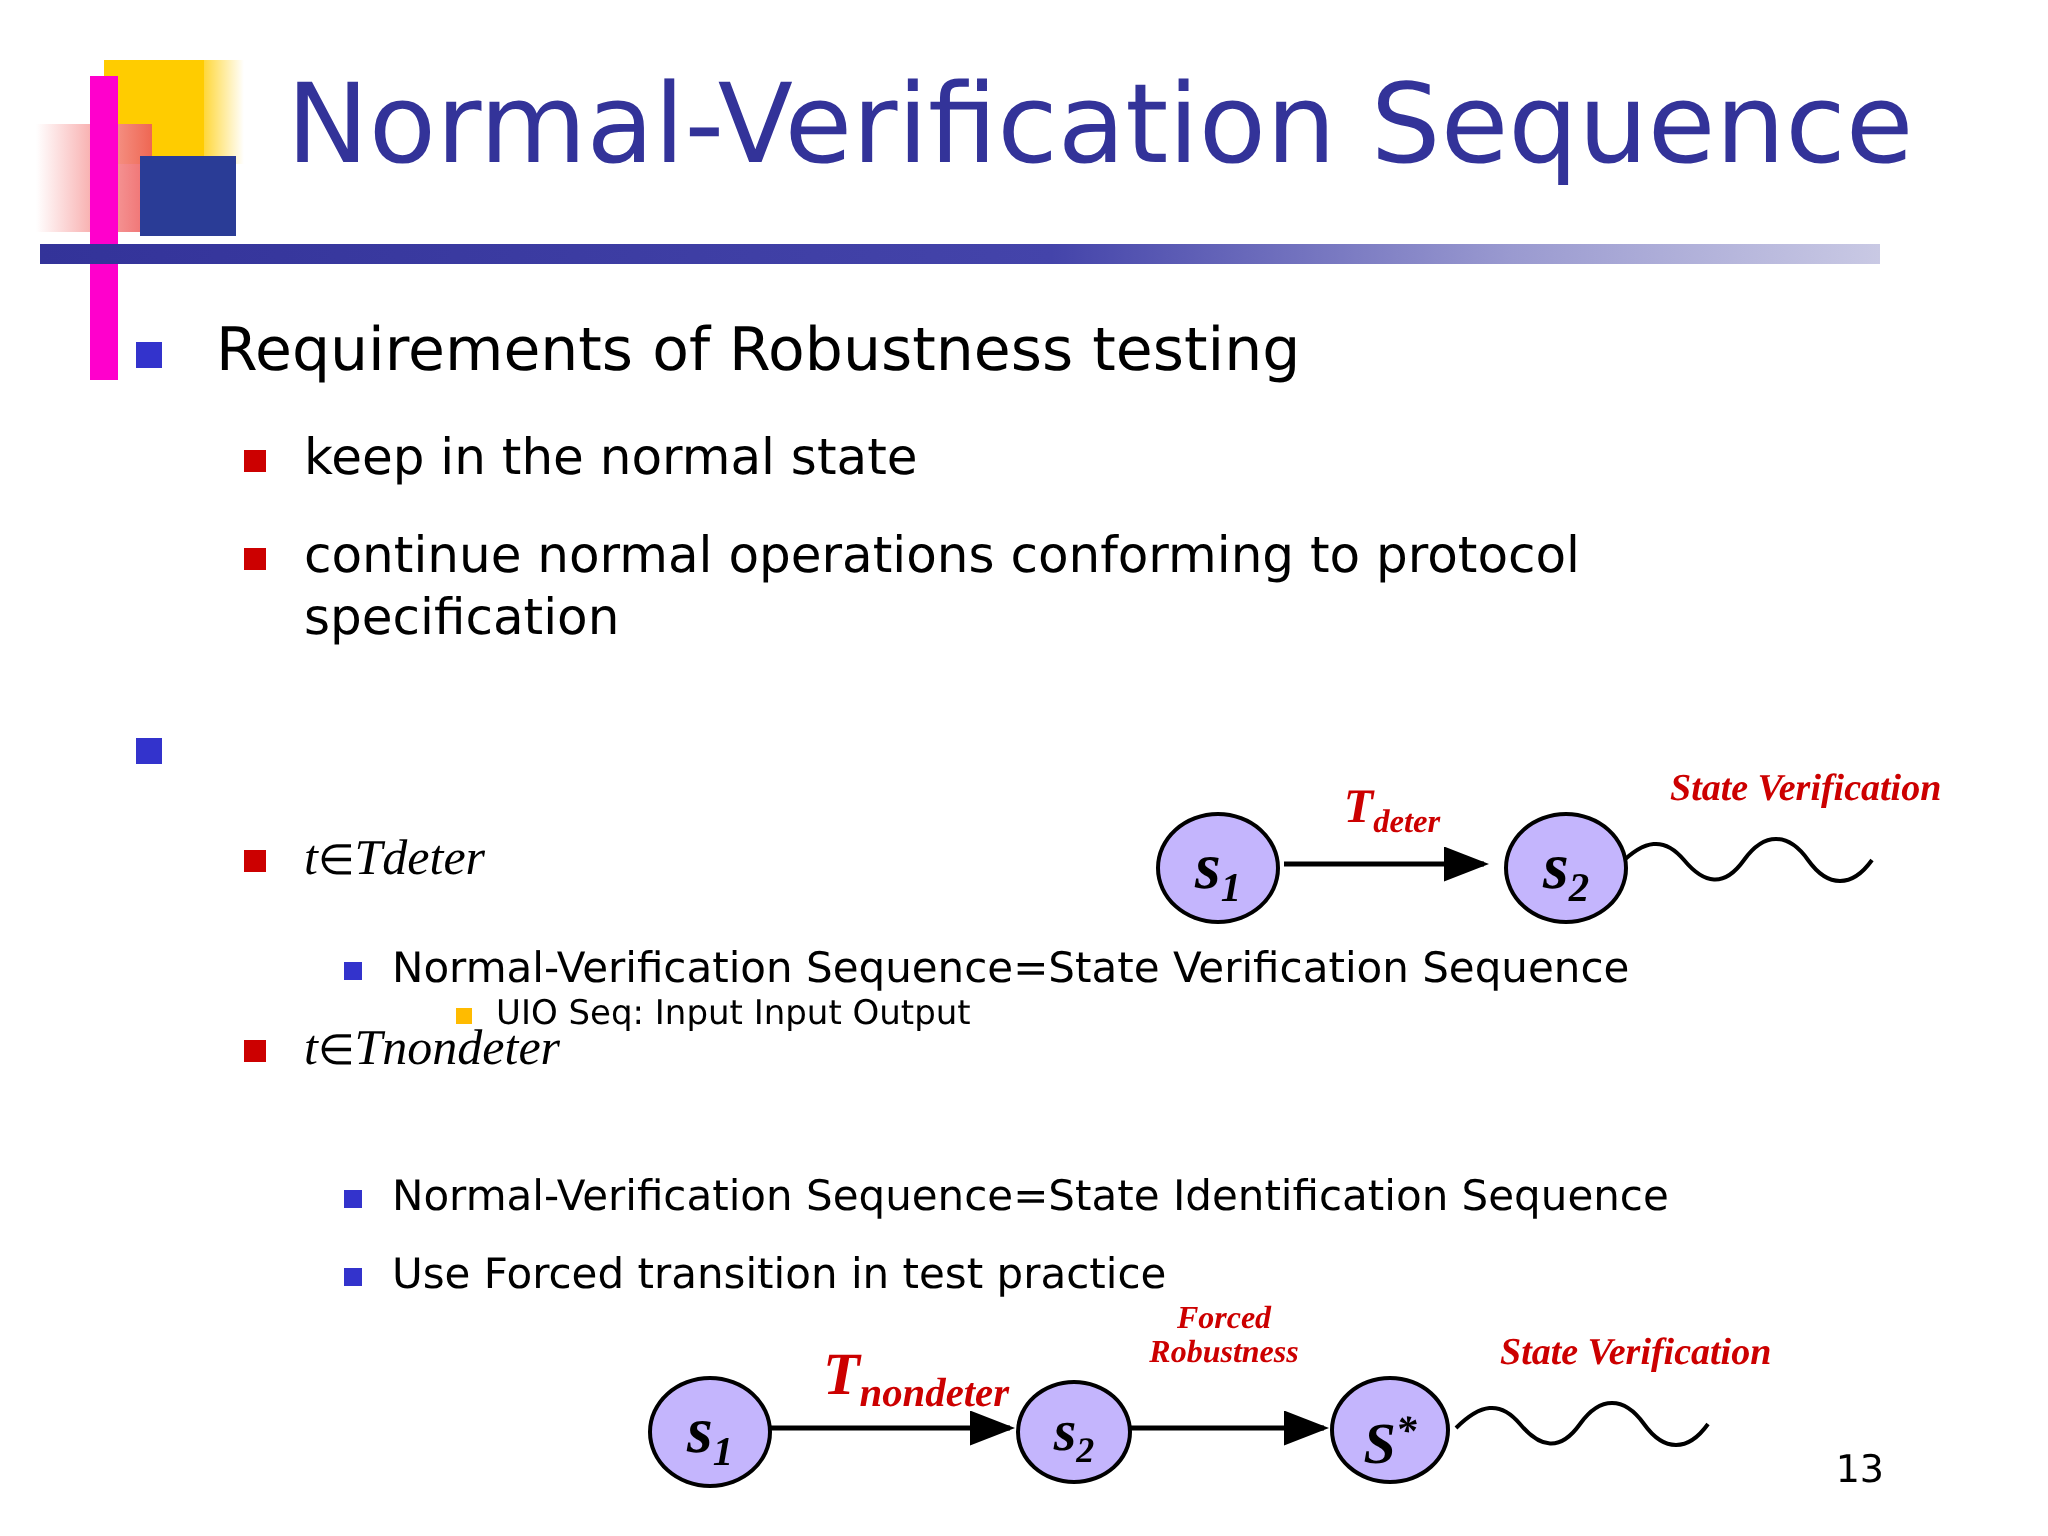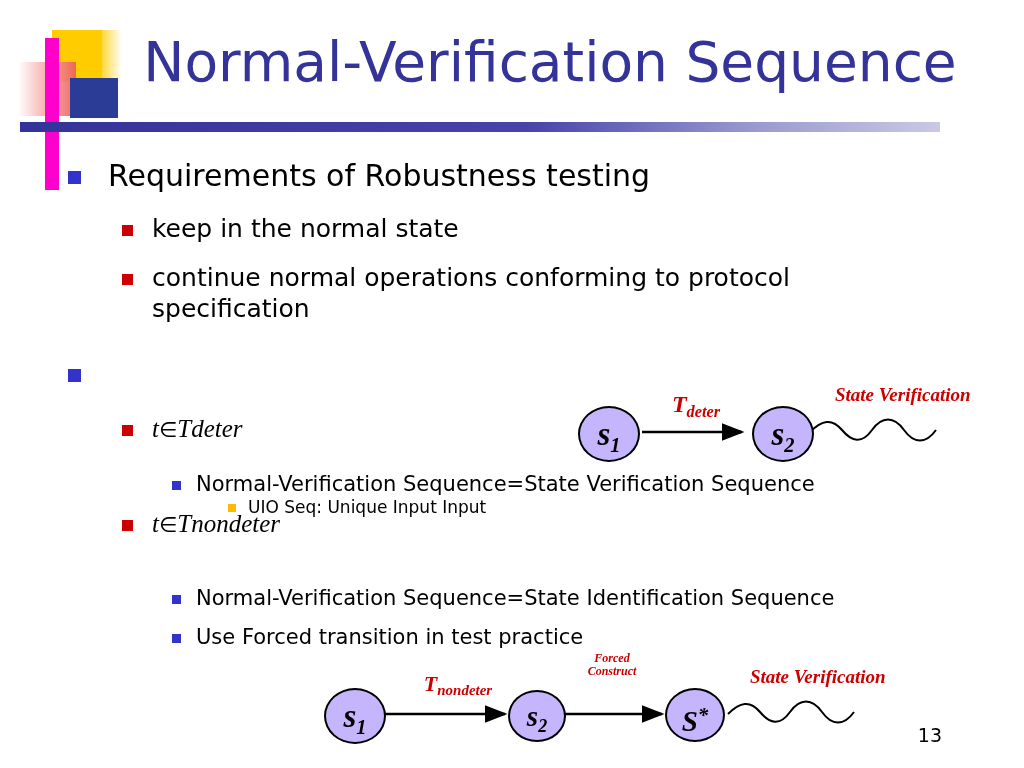--- a/index.html
+++ b/index.html
@@ -253,21 +253,21 @@
     <span class="mathitem">t</span><span class="isin">∈</span><span class="mathitem">T</span><span class="mathitem sub">deter</span>
   </div>
 
   <div class="l3" style="left:196px; top:456px; width:760px;margin-top:16px;">
     <span class="sq"></span>
     <span>Normal-Verification Sequence=State Verification Sequence</span>
   </div>
 
   <div class="l4" style="left:248px; top:497px; width:700px;">
     <span class="sq"></span>
-    <span>UIO Seq: Unique Input Input</span>
+    <span>UIO Seq: Input Input Output</span>
   </div>
 
   <div class="l2" style="left:152px; top:509px; width:420px;">
     <span class="sq"></span>
     <span class="mathitem">t</span><span class="isin">∈</span><span class="mathitem">T</span><span class="mathitem sub">nondeter</span>
   </div>
 
   <div class="l3" style="left:196px; top:586px; width:780px;">
     <span class="sq"></span>
     <span>Normal-Verification Sequence=State Identification Sequence</span>
@@ -326,27 +326,27 @@
     </div>
 
     <div class="node" style="left:198px; top:38px; width:54px; height:48px; line-height:48px; font-size:29px;">
       <span>s</span><span class="sub">2</span>
     </div>
 
     <div class="node" style="left:355px; top:36px; width:56px; height:50px; line-height:50px; font-size:29px;">
       <span>S</span><span class="star">*</span>
     </div>
 
-    <div class="edge-label" style="left:78px; top:20px; width:140px; font-size:22px;">
+    <div class="edge-label" style="left:78px; top:20px; width:140px; font-size:30px;">
       <span>T</span><span class="sub">nondeter</span>
     </div>
 
-    <div class="edge-label" style="left:248px; top:0px; width:108px; font-size:12px;">
+    <div class="edge-label" style="left:248px; top:0px; width:108px; font-size:16px;">
       <div>Forced</div>
-      <div>Construct</div>
+      <div>Robustness</div>
     </div>
 
     <div class="sv-label" style="left:440px; top:14px; font-size:19px;">State Verification</div>
   </div>
 
   <div class="pagenum">13</div>
 
 </div>
 
 </body></html>

